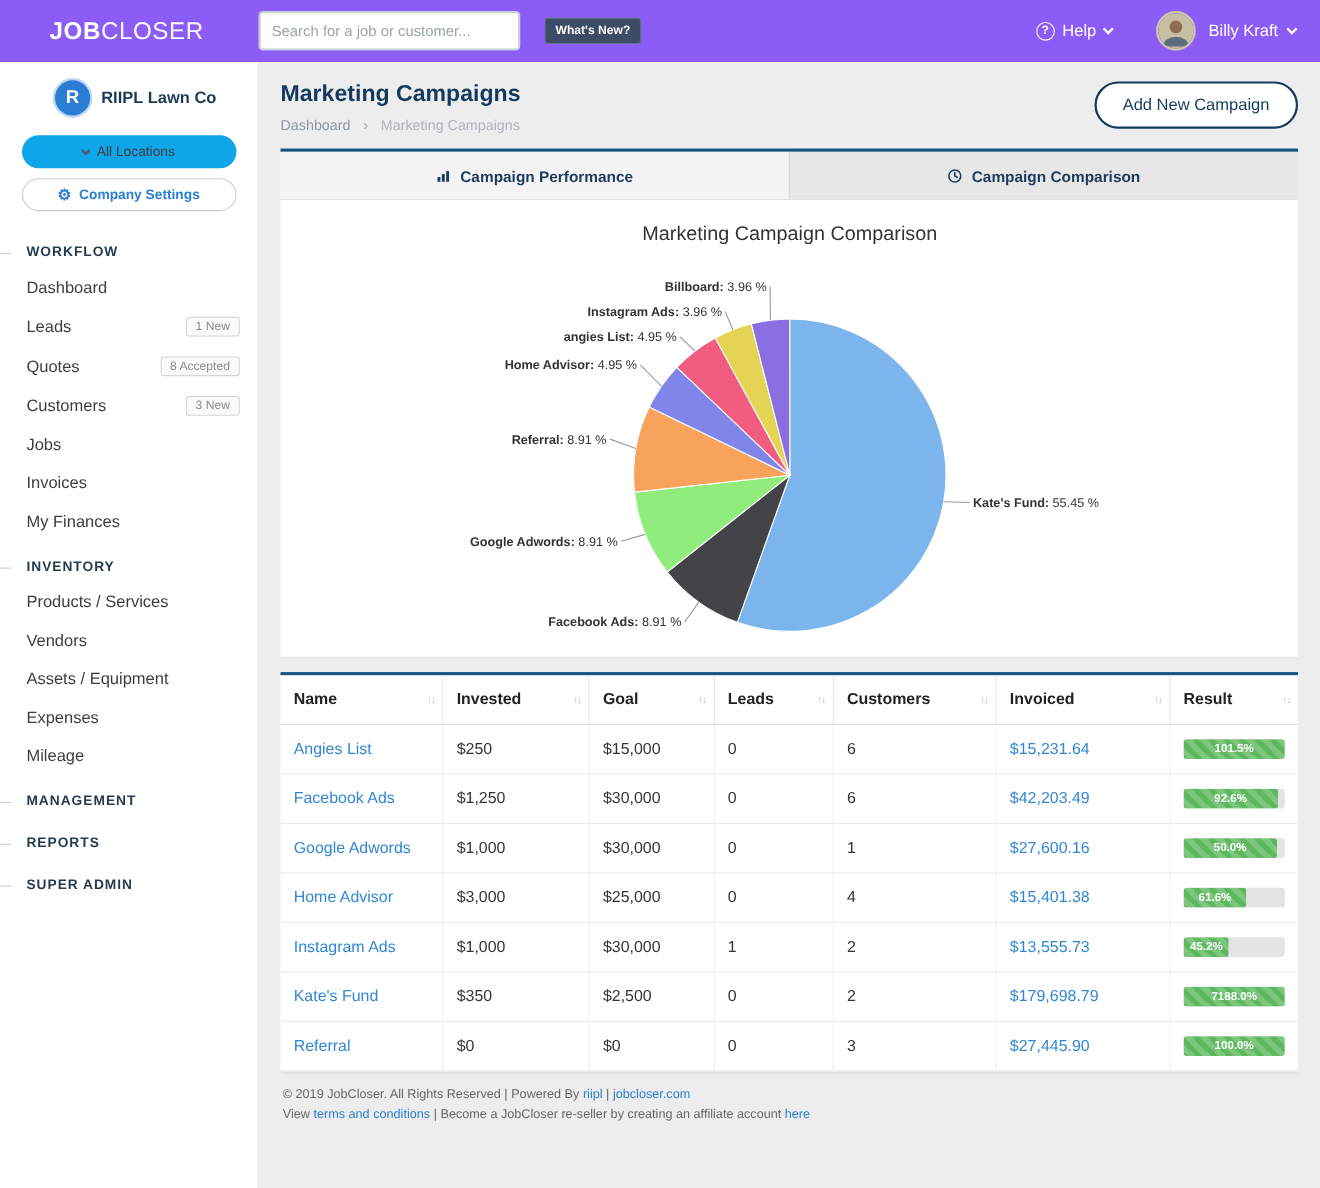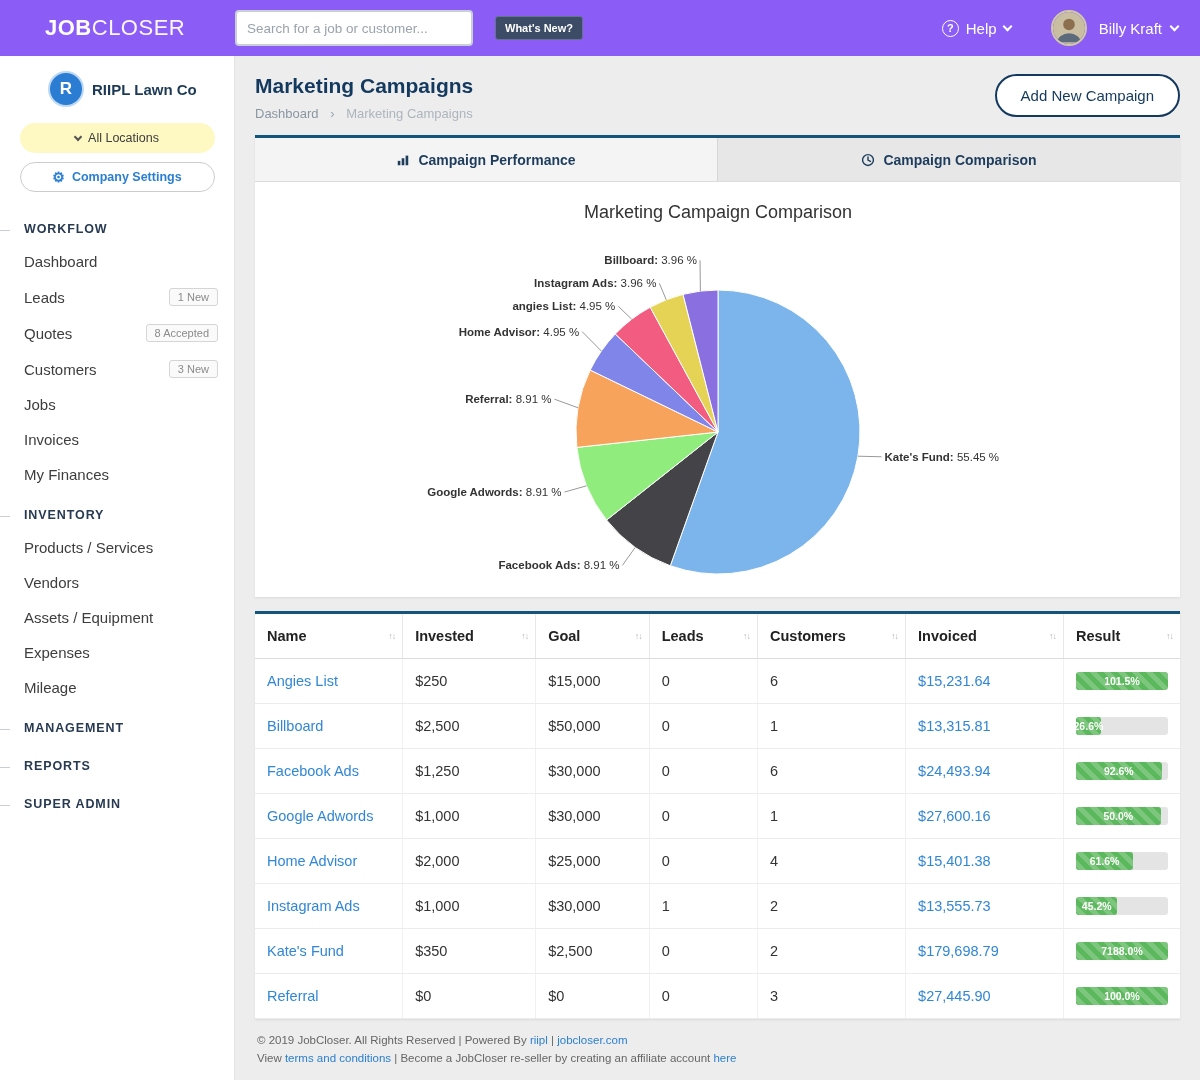--- a/index.html
+++ b/index.html
@@ -19,21 +19,21 @@
   .chev { display:inline-block; width:7px; height:7px; border-right:2px solid currentColor; border-bottom:2px solid currentColor; transform:rotate(45deg); margin-top:-4px; }
   .avatar { width:36px; height:36px; border-radius:50%; overflow:hidden; border:2px solid #cfc9a6; flex:0 0 36px; cursor:pointer; }
   .user { display:flex; align-items:center; gap:9px; color:#fff; font-size:15px; margin:0 22px 0 12px; cursor:pointer;justify-content:space-between; }
 
   
   .sidebar { position:fixed; top:56px; left:0; width:235px; height:1024px; background:#fff; border-right:1px solid #e3e3e3; z-index:20; }
   .company { display:flex; align-items:center; gap:10px; padding:17px 0 12px 50px; }
   .company-logo { width:32px; height:32px; border-radius:50%; background:#2b7cd3; color:#fff; font-weight:bold; font-size:17px; display:flex; align-items:center; justify-content:center; box-shadow:0 0 0 2px #bcd8f3; }
   .company-name { font-size:15px; font-weight:bold; color:#1c3a55; }
   .pill { width:195px; margin:6px auto 0; height:30px; border-radius:16px; display:flex; align-items:center; justify-content:center; gap:7px; font-size:12.5px; cursor:pointer; }
-  .locations { background:#fef9c3; color:#3c3c3c; }
+  .locations { background:#0ea5e9; color:#3c3c3c; }
   .locations .chev { width:6px; height:6px; color:#555; margin-top:-2px; }
   .settings { background:#fff; border:1px solid #ccc; color:#2a7fd0; font-weight:bold; margin-top:9px; }
   .gear { font-size:14px; line-height:1; }
   .sidebar nav { margin-top:14px; }
   .nav-head { position:relative; padding:16px 20px 8px 24px; font-size:12.5px; font-weight:bold; letter-spacing:.9px; color:#273a52; cursor:pointer; }
   .nav-head::before { content:''; position:absolute; left:0; top:24px; width:10px; border-top:1px solid #c9ced6; }
   .nav-item { display:flex; align-items:center; padding:9px 16px 9px 24px; font-size:15px; color:#3d3d3d; cursor:pointer; }
   .nav-label { flex:1; }
   .nav-badge { font-size:11px; color:#8b8b8b; background:#fafafa; border:1px solid #d5d5d5; border-radius:3px; padding:2px 8px; }
 
@@ -250,39 +250,26 @@
             <td>0</td>
             <td>6</td>
             <td><a class="cell-link">$15,231.64</a></td>
             <td>
               <div class="result-bar">
                 <div class="result-fill" style="width: 100%;">101.5%</div>
               </div>
             </td>
           </tr>
           <tr>
-            <td><a class="cell-link">Billboard</a></td>
-            <td>$2,500</td>
-            <td>$50,000</td>
-            <td>0</td>
-            <td>1</td>
-            <td><a class="cell-link">$13,315.81</a></td>
-            <td>
-              <div class="result-bar">
-                <div class="result-fill" style="width: 27%;">26.6%</div>
-              </div>
-            </td>
-          </tr>
-          <tr>
             <td><a class="cell-link">Facebook Ads</a></td>
             <td>$1,250</td>
             <td>$30,000</td>
             <td>0</td>
             <td>6</td>
-            <td><a class="cell-link">$24,493.94</a></td>
+            <td><a class="cell-link">$42,203.49</a></td>
             <td>
               <div class="result-bar">
                 <div class="result-fill" style="width: 93%;">92.6%</div>
               </div>
             </td>
           </tr>
           <tr>
             <td><a class="cell-link">Google Adwords</a></td>
             <td>$1,000</td>
             <td>$30,000</td>
@@ -290,21 +277,21 @@
             <td>1</td>
             <td><a class="cell-link">$27,600.16</a></td>
             <td>
               <div class="result-bar">
                 <div class="result-fill" style="width: 92%;">50.0%</div>
               </div>
             </td>
           </tr>
           <tr>
             <td><a class="cell-link">Home Advisor</a></td>
-            <td>$2,000</td>
+            <td>$3,000</td>
             <td>$25,000</td>
             <td>0</td>
             <td>4</td>
             <td><a class="cell-link">$15,401.38</a></td>
             <td>
               <div class="result-bar">
                 <div class="result-fill" style="width: 62%;">61.6%</div>
               </div>
             </td>
           </tr>

